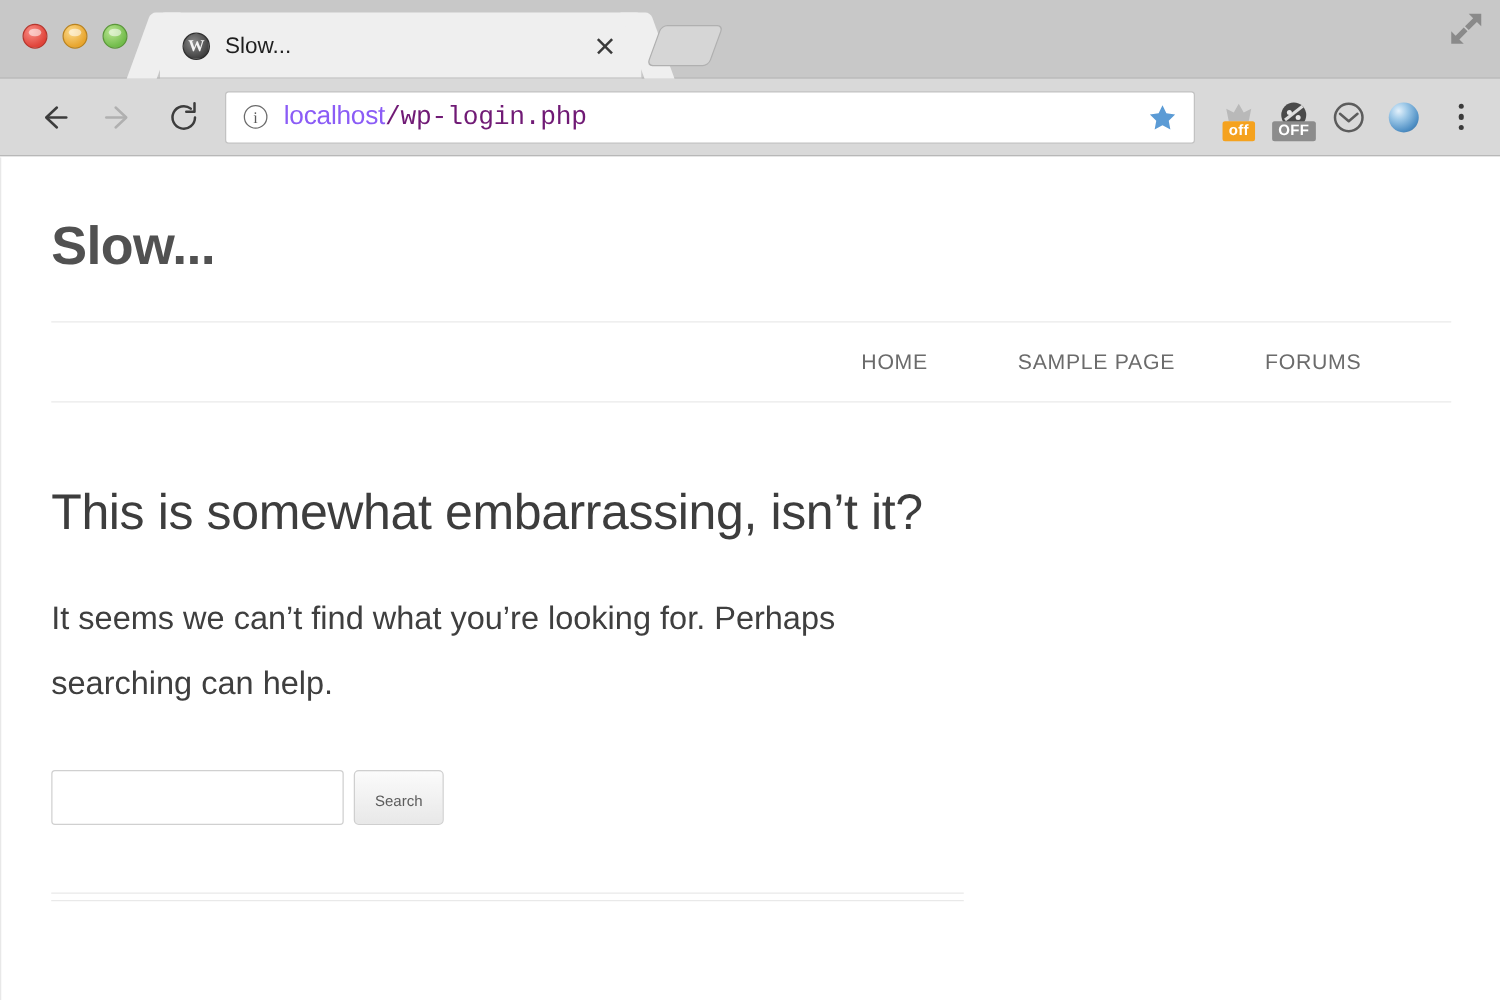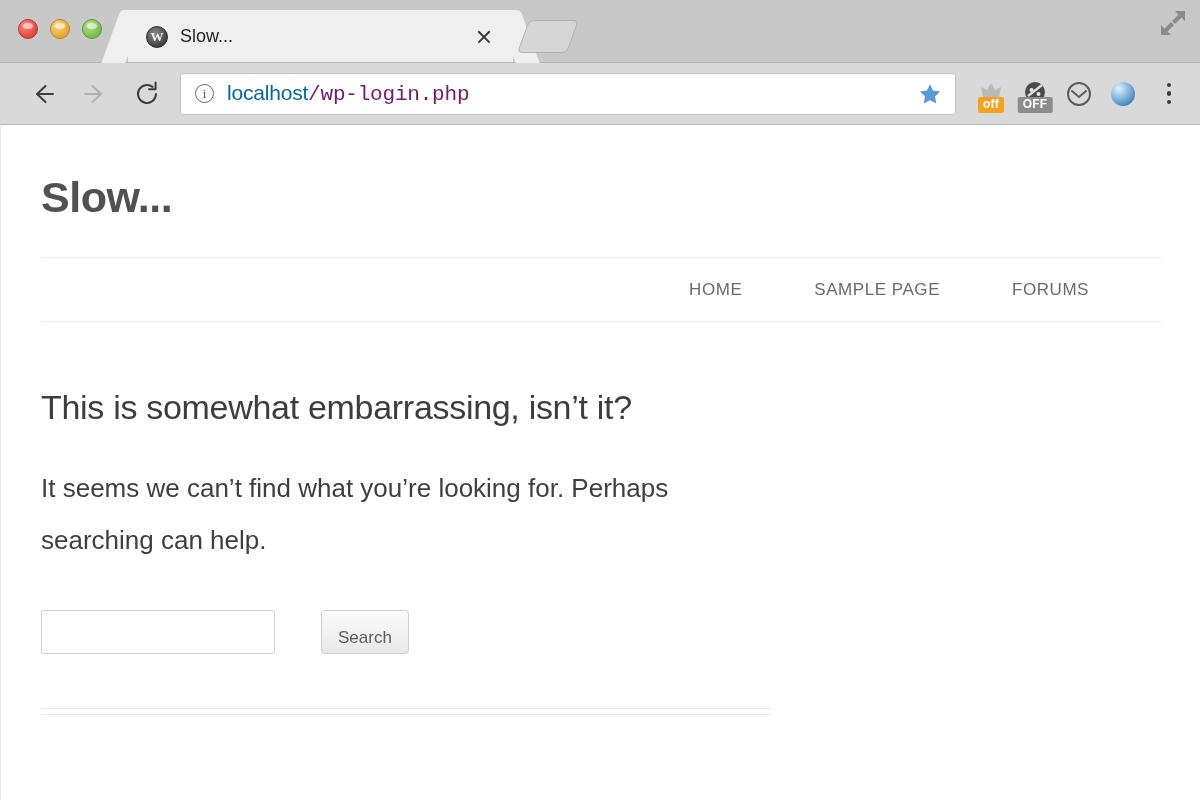--- a/index.html
+++ b/index.html
@@ -180,21 +180,21 @@
     margin-right: 13px;
     line-height: 1;
   }
   .url {
     font-size: 21px;
     letter-spacing: -0.2px;
     white-space: nowrap;
     overflow: hidden;
     flex: 1;
   }
-  .url .host { color: #0369a1; }
+  .url .host { color: #8b5cf6; }
   .url .path { color: #701a75; font-family: Liberation Mono, monospace; }
   .star-btn {
     width: 30px; height: 30px;
     display: flex; align-items: center; justify-content: center;
     flex-shrink: 0;
     margin-left: 8px;
   }
 
   .ext-icons {
     display: flex;
@@ -286,21 +286,21 @@
   .nav a {
     text-decoration: none;
     color: #6b6b6b;
     font-size: 17px;
     letter-spacing: 0.55px;
     text-transform: uppercase;
   }
 
   .content { margin-top: 66px; }
   .page-title {
-    font-size: 34px;
+    font-size: 40px;
     color: #3d3d3d;
     font-weight: normal;
     letter-spacing: -0.3px;
   }
   .page-text {
     margin-top: 36px;
     font-size: 26px;
     line-height: 1.98;
     color: #3f3f3f;
     max-width: 715px;
@@ -324,24 +324,23 @@
     color: #444;
     outline: none;
   }
   .search-submit {
     height: 44px;
     padding: 17px 16px;
     border: 1px solid #cfcfcf;
     border-radius: 4px;
     background: linear-gradient(#fbfbfb, #e8e8e8);
     color: #5c5c5c;
-    font-size: 17px;
+    font-size: 12px;
     font-family: "Liberation Sans", sans-serif;
     cursor: pointer;
-    margin-left: 38px;
   }
 
   .footer-rules { margin-top: 54px; width: 730px; }
   .footer-rules .rule {
     height: 1px;
     background: #e9e9e9;
   }
   .footer-rules .rule + .rule { margin-top: 5px; }
 </style>
 </head>

